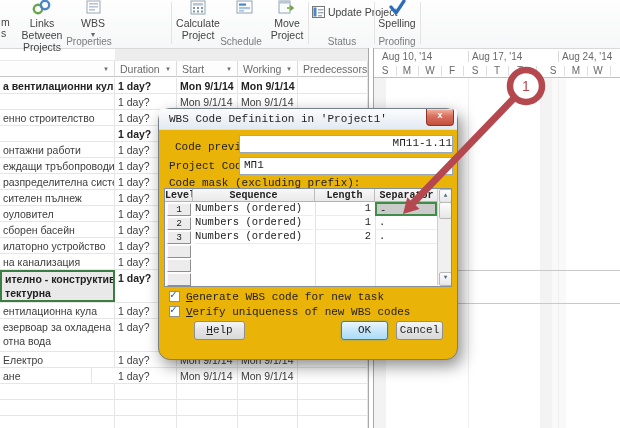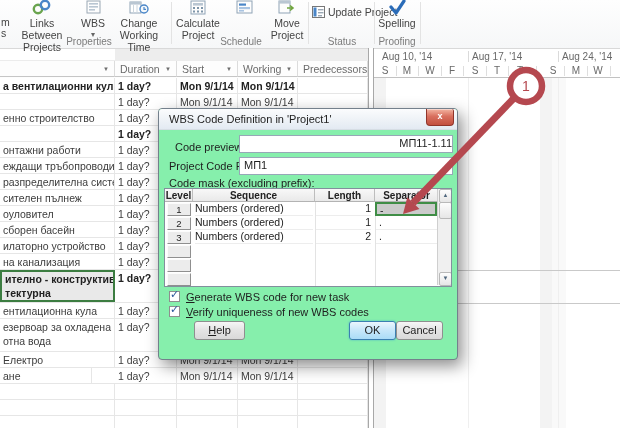--- a/index.html
+++ b/index.html
@@ -39,22 +39,22 @@
   
   #tbody{left:0;top:0;width:368px;height:428px;z-index:4;}
   .trow{position:absolute;left:0;width:368px;box-sizing:border-box;border-bottom:1px solid #e6e6e6;}
   .tcell{position:absolute;top:0;bottom:0;box-sizing:border-box;border-right:1px solid #e6e6e6;
          font-size:10.5px;line-height:14px;color:#3d3d3d;padding:1px 0 0 3px;white-space:nowrap;overflow:hidden;}
   .tcell.b{font-weight:bold;color:#222;}
   .tcell.sel{border:2px solid #3c7d41;background:#e9e9e9;padding-top:0;}
   #splitter{left:368px;top:48px;width:4px;height:380px;background:#fff;border-left:1px solid #a8a8a8;border-right:1px solid #a8a8a8;z-index:7;}
 
   
-  #dlg{left:158px;top:108px;width:298px;height:250px;background:#86efac;border:1px solid #74808c;
-       border-radius:4px;box-shadow:4px 6px 16px rgba(0,0,0,.45);z-index:40;font-size:11px;color:#1e1e1e;}
+  #dlg{left:158px;top:108px;width:298px;height:250px;background:#eab308;border:1px solid #74808c;
+       border-radius:12px;box-shadow:4px 6px 16px rgba(0,0,0,.45);z-index:40;font-size:11px;color:#1e1e1e;font-family:Liberation Mono, monospace;}
   #dlg-title{position:absolute;left:0;top:0;width:100%;height:21px;box-sizing:border-box;
              background:linear-gradient(#fbfcfd,#e3eaf2);border-bottom:1px solid #d6dde4;border-radius:3px 3px 0 0;
              padding:4px 0 0 10px;font-size:11px;color:#222;}
   #dlg-close{position:absolute;left:267px;top:0;width:26px;height:16px;border:1px solid #90342a;border-top:none;
              border-radius:0 2px 4px 4px;background:linear-gradient(#f3b5a2,#d9705f 45%,#c24f3e);
              color:#fff;font-size:9px;font-weight:bold;text-align:center;line-height:14px;
              box-shadow:inset 0 1px 0 rgba(255,255,255,.45);}
   .dlg-label{position:absolute;left:10px;color:#1e1e1e;}
   .dlg-input{position:absolute;left:80px;width:208px;height:15px;background:#fff;border:1px solid #97a7b7;
              font-size:11px;padding:1px 0 0 4px;white-space:nowrap;overflow:hidden;}
@@ -70,21 +70,21 @@
   #mask-sb{position:absolute;right:0;top:0;width:13px;height:96px;background:#f0f0f0;border-left:1px solid #cfcfcf;}
   .sb-btn{position:absolute;left:1px;width:11px;height:12px;background:linear-gradient(#fdfdfd,#e6e6e6);
           border:1px solid #b9b9b9;border-radius:2px;font-size:6px;color:#50677e;text-align:center;line-height:11px;}
   .cbrow{position:absolute;left:10px;height:13px;}
   .cbbox{position:absolute;left:0;top:1px;width:11px;height:11px;background:#fff;border:1px solid #8e8f8f;box-sizing:border-box;}
   .cbbox .chk{position:absolute;left:0px;top:-4px;font-size:11px;color:#2b579a;font-weight:bold;}
   .cblbl{position:absolute;left:17px;top:1px;font-size:11px;color:#1e1e1e;white-space:nowrap;}
   .btn{position:absolute;top:212px;height:19px;box-sizing:border-box;border:1px solid #8e8f8f;border-radius:3px;
        background:linear-gradient(#f6f6f6,#e5e5e5 45%,#d9d9d9);font-size:11px;color:#1e1e1e;text-align:center;line-height:17px;}
   .btn.default{border-color:#3c7fb1;background:linear-gradient(#ebf6fd,#c9e8fa 45%,#aadcf7);
-       box-shadow:0 0 2px rgba(60,160,220,.8);margin-left:8px;}
+       box-shadow:0 0 2px rgba(60,160,220,.8);}
 
   
   #annot{left:0;top:0;width:620px;height:428px;z-index:60;pointer-events:none;}
   u{text-decoration:underline;}
 </style>
 </head>
 <body>
 
 <div id="app">
 
@@ -105,33 +105,20 @@
       <div class="rb-ico">
         <svg width="15" height="14" viewBox="0 0 15 14">
             <rect x="1" y="1" width="13" height="12" fill="#fdfdfd" stroke="#9aa7b4"></rect>
             <rect x="3" y="3" width="9" height="1.6" fill="#b9c6d2"></rect>
             <rect x="3" y="6" width="9" height="1.6" fill="#b9c6d2"></rect>
             <rect x="3" y="9" width="6" height="1.6" fill="#b9c6d2"></rect>
           </svg>
       </div>
       <div class="rb-lbl">WBS</div>
       <div class="rb-caret abs" style="left:0;right:0;top:30px;text-align:center;">▾</div>
-    </div>
-    <div class="rb-btn" style="left:108px;width:62px;">
-      <div class="rb-ico">
-        <svg width="20" height="15" viewBox="0 0 20 15">
-            <rect x="1" y="2" width="11" height="11" fill="#fff" stroke="#8fa3b6"></rect>
-            <rect x="1" y="2" width="11" height="2.6" fill="#b9c6d2"></rect>
-            <line x1="4.5" y1="5" x2="4.5" y2="13" stroke="#ccd6de" stroke-width="1"></line>
-            <line x1="8" y1="5" x2="8" y2="13" stroke="#ccd6de" stroke-width="1"></line>
-            <circle cx="15" cy="9" r="4" fill="#f4f8fb" stroke="#4a86c8" stroke-width="1.4"></circle>
-            <path d="M15 7 v2.3 h2" fill="none" stroke="#4a86c8" stroke-width="1.2"></path>
-          </svg>
-      </div>
-      <div class="rb-lbl">Change Working Time</div>
     </div>
     <div class="rb-grp" style="left:8px;width:162px;">Properties</div>
     <div class="rb-div" style="left:171px;"></div>
 
     <div class="rb-btn" style="left:175px;width:46px;">
       <div class="rb-ico">
         <svg width="16" height="15" viewBox="0 0 16 15">
             <rect x="1" y="1" width="14" height="13" fill="#fdfdfd" stroke="#8fa3b6"></rect>
             <rect x="3" y="3" width="10" height="2.6" fill="#b9c6d2"></rect>
             <rect x="3" y="7" width="2" height="2" fill="#7e95a9"></rect>

